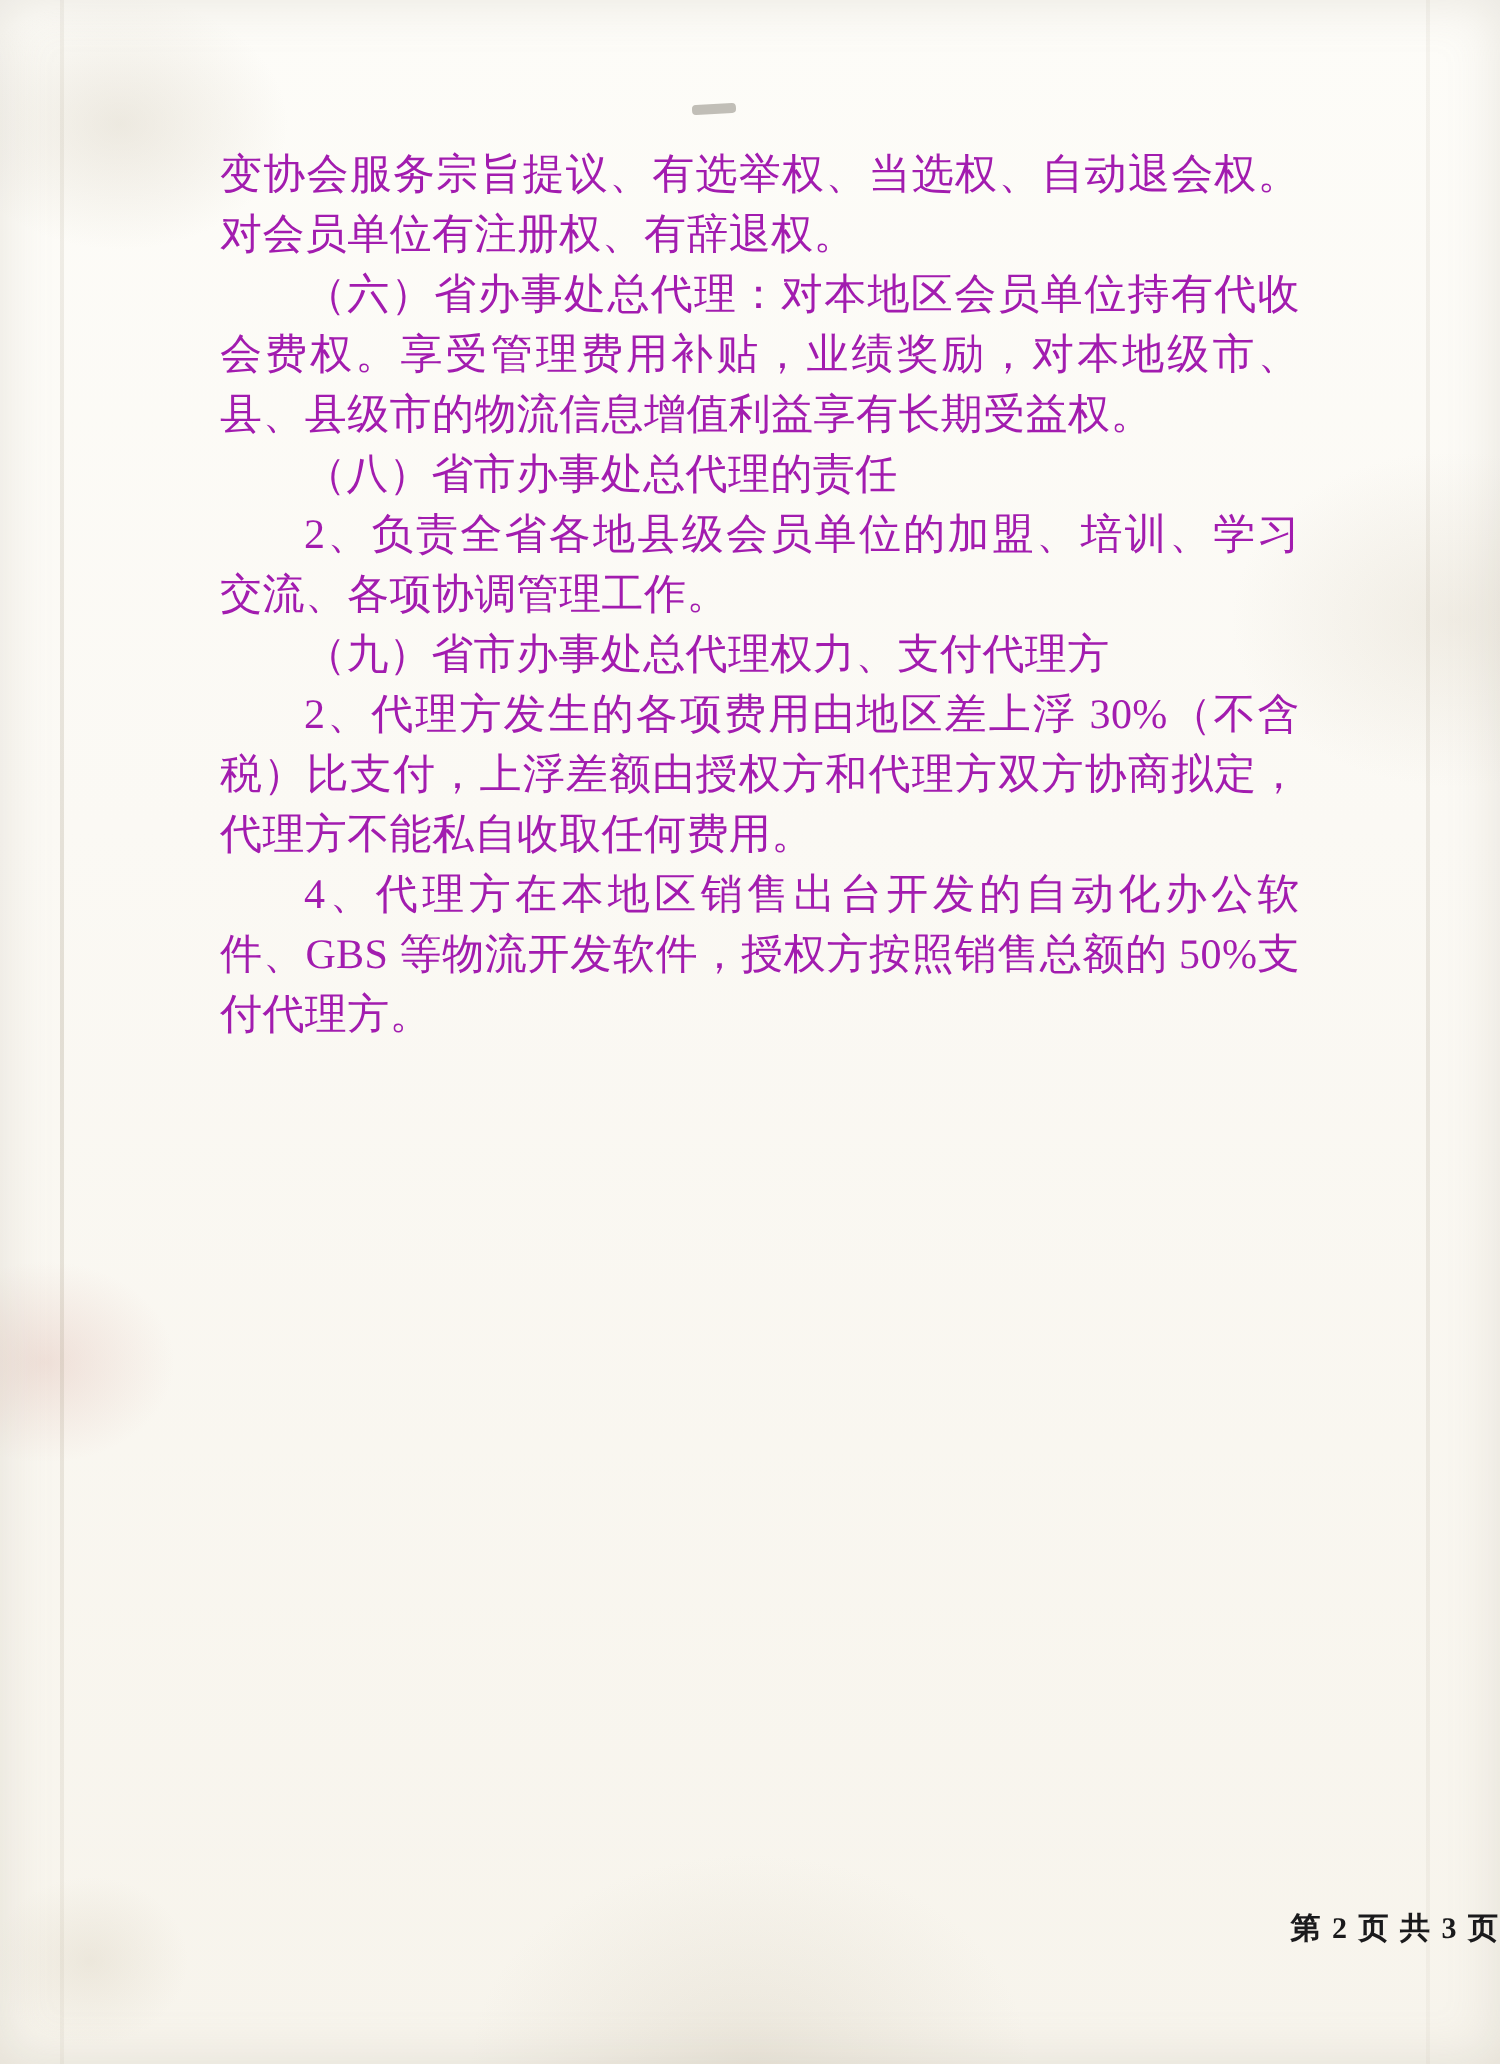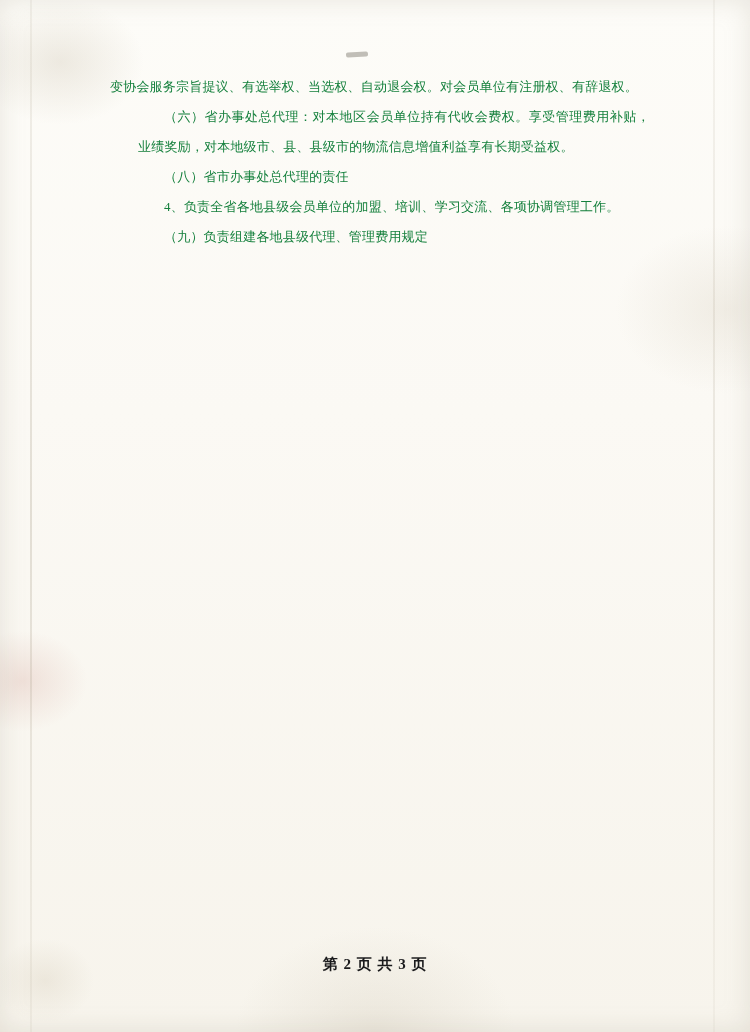--- a/index.html
+++ b/index.html
@@ -66,39 +66,39 @@
     transform: rotate(-3deg);
     border-radius: 2px;
     pointer-events: none;
   }
 
   .content {
     position: absolute;
     top: 72px;
     left: 110px;
     width: 540px;
-    color: #15803d;
-    font-size: 13px;
+    color: #a21caf;
+    font-size: 21px;
     line-height: 30px;
     letter-spacing: 0.2px;
   }
   p {
     margin: 0;
     text-align: justify;
     text-justify: inter-ideograph;
   }
-  p.ind2 { text-indent: 2.0em; margin-left: 28px; }
+  p.ind2 { text-indent: 2.0em; }
   p.flat { text-indent: 0; }
 
   .footer {
     position: absolute;
     left: 0;
     right: 0;
     top: 955px;
-    text-align: center;
+    text-align: right;
     font-size: 15px;
     font-weight: bold;
     color: #1a1a1c;
     letter-spacing: 1px;
     font-family: "Liberation Serif", "DejaVu Serif", serif;
   }
 </style>
 </head>
 <body>
 
@@ -106,19 +106,21 @@
   <div class="paper-tint"></div>
   <div class="fold"></div>
   <div class="fold2"></div>
   <div class="top-mark"></div>
   <div class="edge-shadow"></div>
 
   <div class="content">
     <p class="flat">变协会服务宗旨提议、有选举权、当选权、自动退会权。对会员单位有注册权、有辞退权。</p>
     <p class="ind2">（六）省办事处总代理：对本地区会员单位持有代收会费权。享受管理费用补贴，业绩奖励，对本地级市、县、县级市的物流信息增值利益享有长期受益权。</p>
     <p class="ind2">（八）省市办事处总代理的责任</p>
-    <p class="ind2">4、负责全省各地县级会员单位的加盟、培训、学习交流、各项协调管理工作。</p>
-    <p class="ind2">（九）负责组建各地县级代理、管理费用规定</p>
+    <p class="ind2">2、负责全省各地县级会员单位的加盟、培训、学习交流、各项协调管理工作。</p>
+    <p class="ind2">（九）省市办事处总代理权力、支付代理方</p>
+    <p class="ind2">2、代理方发生的各项费用由地区差上浮 30%（不含税）比支付，上浮差额由授权方和代理方双方协商拟定，代理方不能私自收取任何费用。</p>
+    <p class="ind2">4、代理方在本地区销售出台开发的自动化办公软件、GBS 等物流开发软件，授权方按照销售总额的 50%支付代理方。</p>
 
   </div>
 
   <div class="footer">第 2 页 共 3 页</div>
 </div>
 
 </body></html>

